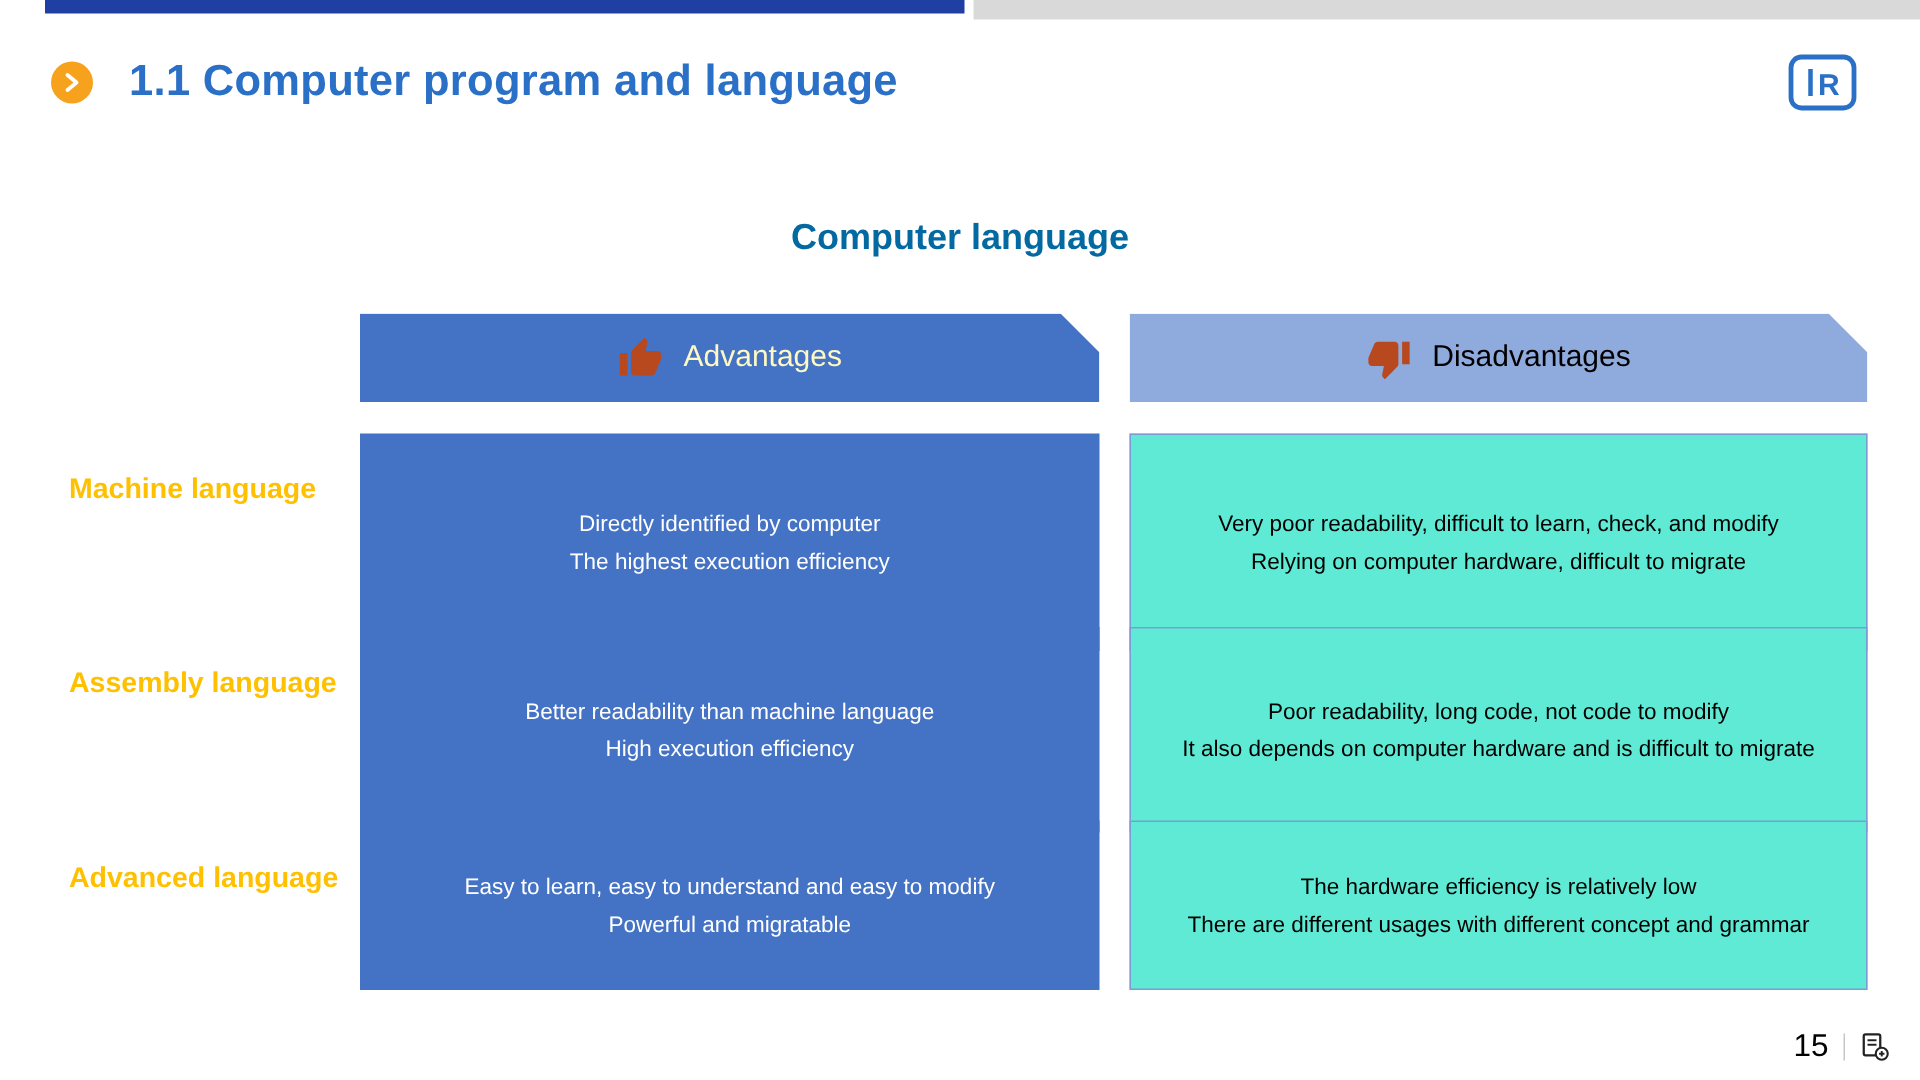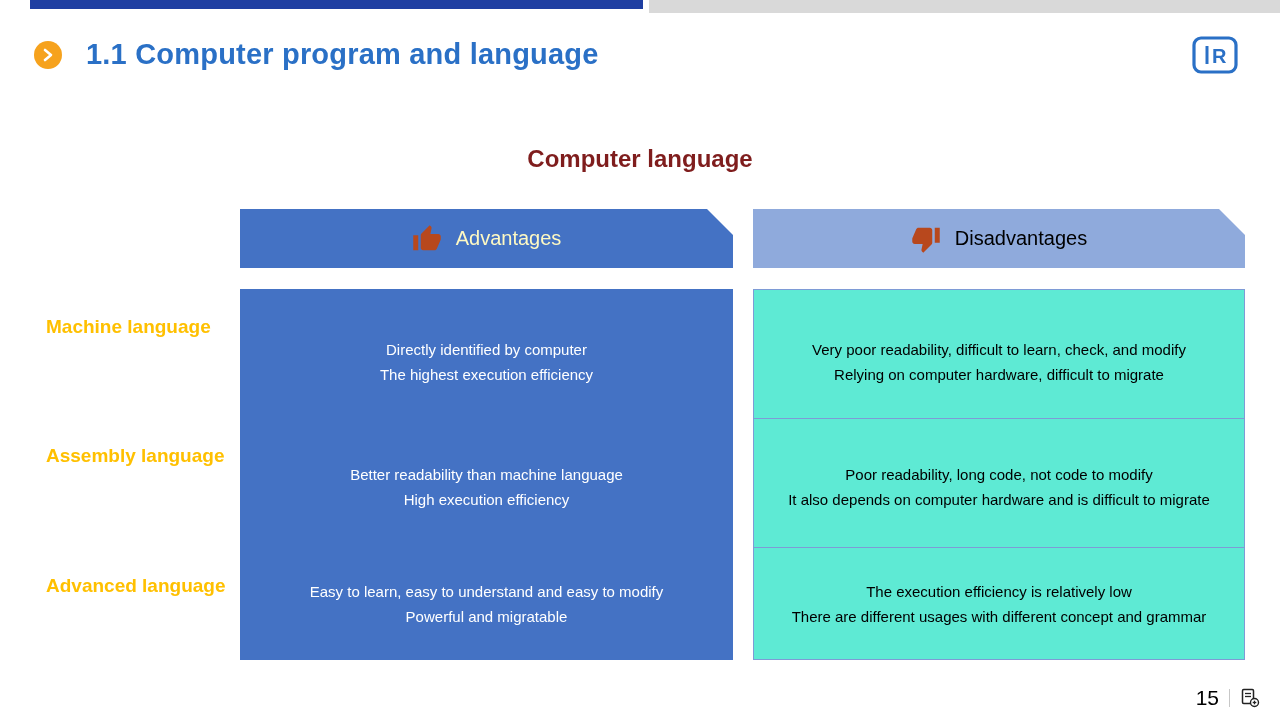--- a/index.html
+++ b/index.html
@@ -20,21 +20,21 @@
     display:flex; align-items:center; justify-content:center; flex:0 0 auto;
   }
   .slide-title {
     margin-left:24px; font-size:29px; font-weight:bold; color:#2a70c6; letter-spacing:0.2px;
   }
   .logo { position:absolute; right:42px; top:36px; width:46px; height:38px; }
 
   
   .heading {
     position:absolute; top:145px; left:0; width:1280px; text-align:center;
-    font-size:24px; font-weight:bold; color:#7f1d1d;
+    font-size:24px; font-weight:bold; color:#0369a1;
   }
 
   
   .banner {
     position:absolute; top:209px; height:59px;
     display:flex; align-items:center; justify-content:center; gap:14px;
     clip-path: polygon(0 0, calc(100% - 26px) 0, 100% 26px, 100% 100%, 0 100%);
   }
   .banner.adv { left:240px; width:493px; background:#4472c4; color:#fef9c3; }
   .banner.dis { left:753px; width:492px; background:#8faadc; color:#000000; }
@@ -126,21 +126,21 @@
 <div class="cell dis r2">
   <span>Poor readability, long code, not code to modify</span>
   <span>It also depends on computer hardware and is difficult to migrate</span>
 </div>
 
 <div class="cell adv r3">
   <span>Easy to learn, easy to understand and easy to modify</span>
   <span>Powerful and migratable</span>
 </div>
 <div class="cell dis r3">
-  <span>The execution efficiency is relatively low</span>
+  <span>The hardware efficiency is relatively low</span>
   <span>There are different usages with different concept and grammar</span>
 </div>
 
 <div class="footer">
   <span class="page-number">15</span>
   <span class="footer-divider"></span>
   <svg width="20" height="20" viewBox="0 0 20 20">
     <rect x="2.5" y="1.5" width="11" height="14" rx="1.2" fill="none" stroke="#222" stroke-width="1.5"></rect>
     <line x1="5" y1="5.5" x2="11" y2="5.5" stroke="#222" stroke-width="1.3"></line>
     <line x1="5" y1="8.5" x2="11" y2="8.5" stroke="#222" stroke-width="1.3"></line>

